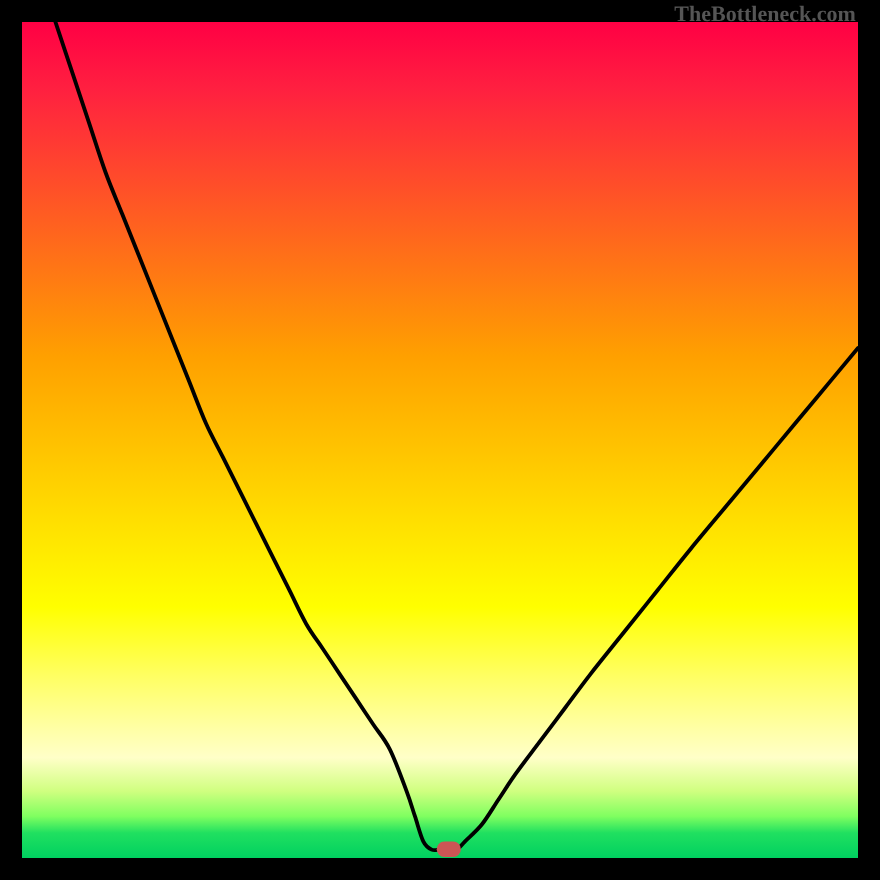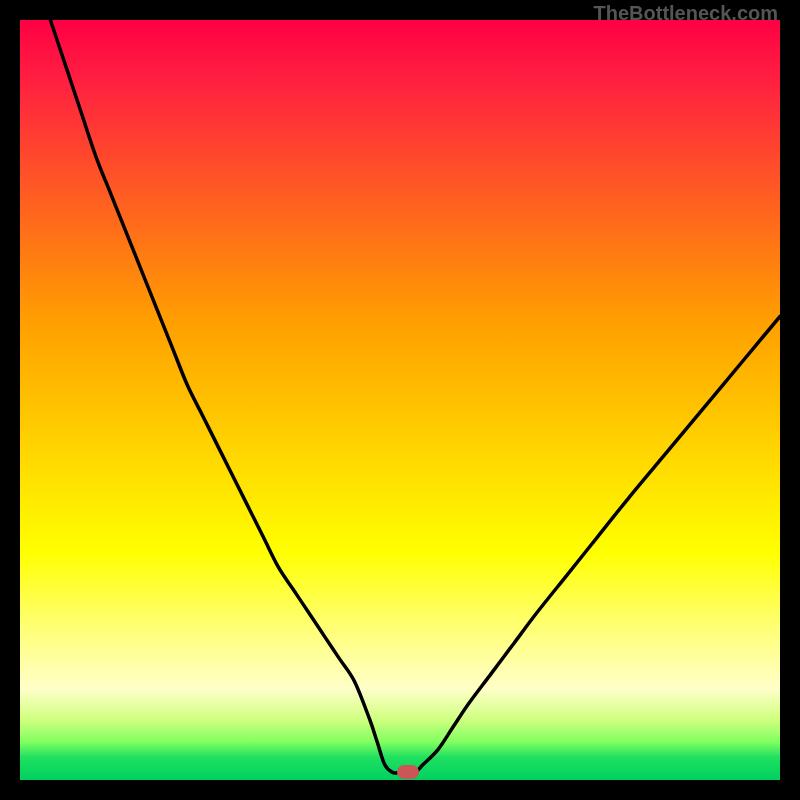--- a/index.html
+++ b/index.html
@@ -32,21 +32,21 @@
       #d0ff80 92%,
       #80ff60 95%,
       #20e060 97%,
       #00d060 100%
     );
   }
   .attribution {
     position: absolute;
     top: 2px;
     right: 22px;
-    font-family: Liberation Sans, sans-serif;
+    font-family: Liberation Serif, serif;
     font-size: 20px;
     font-weight: bold;
     color: #555;
     z-index: 10;
   }
   .curve-svg {
     position: absolute;
     left: 0;
     top: 0;
     width: 760px;

